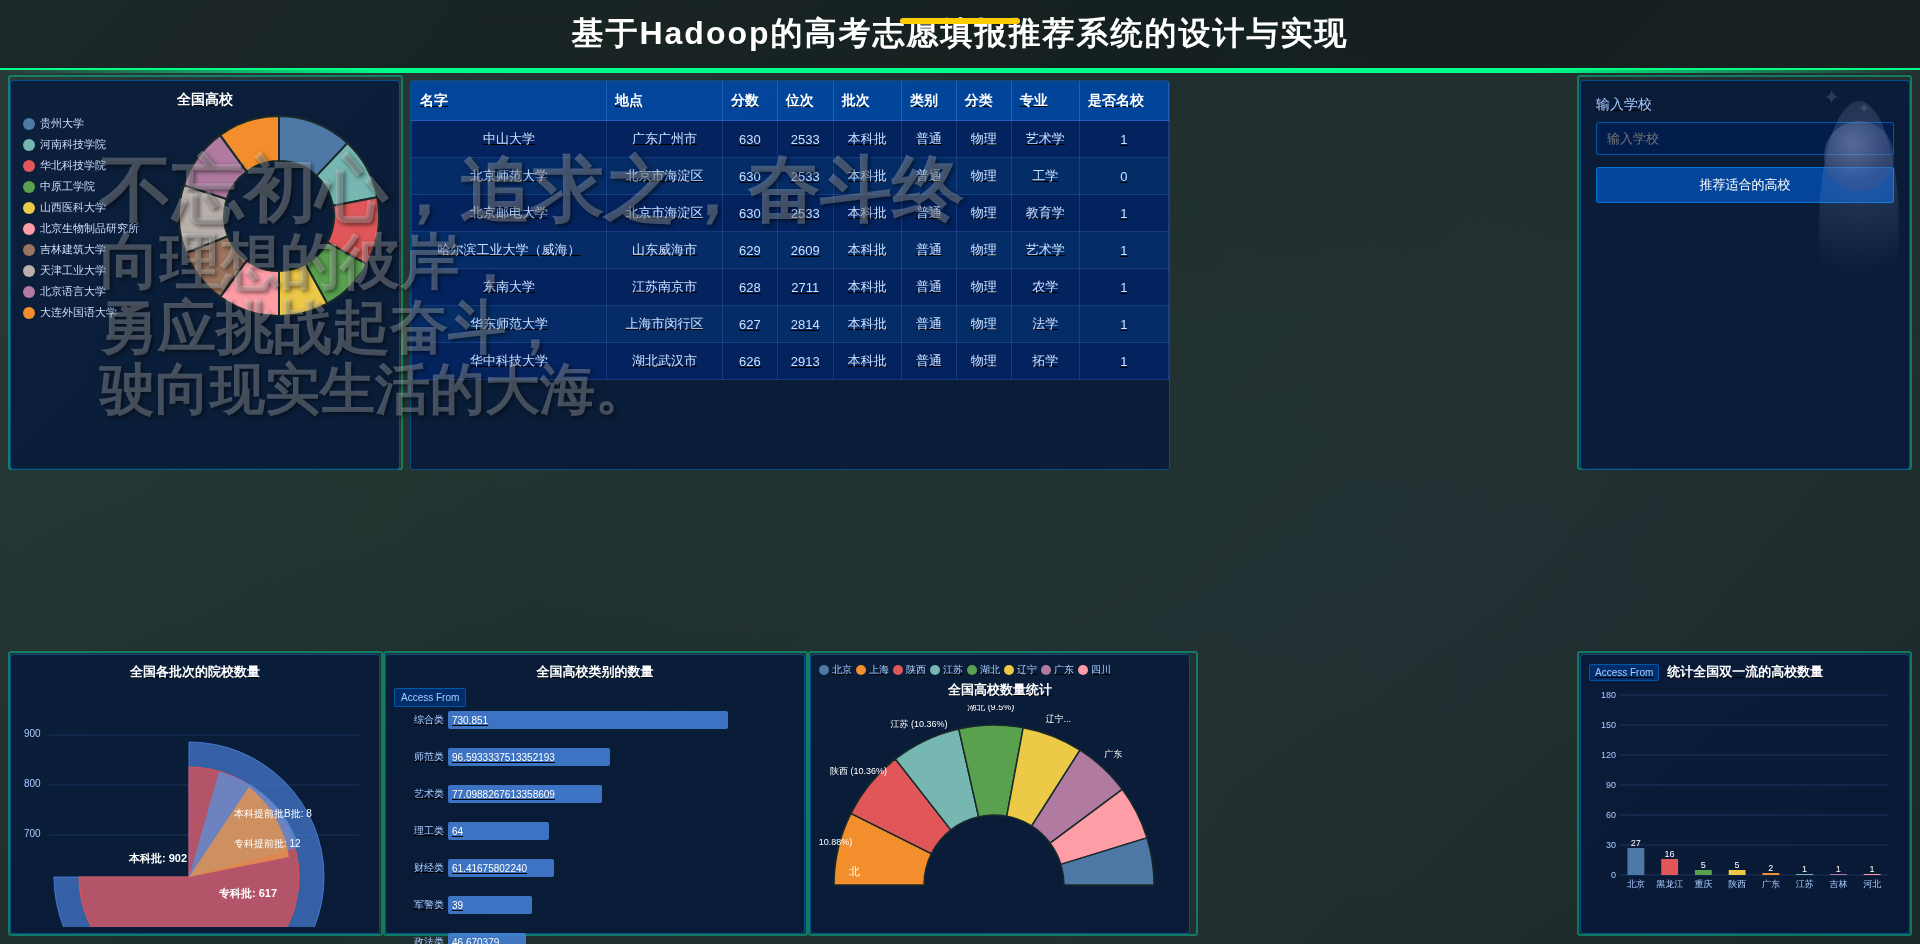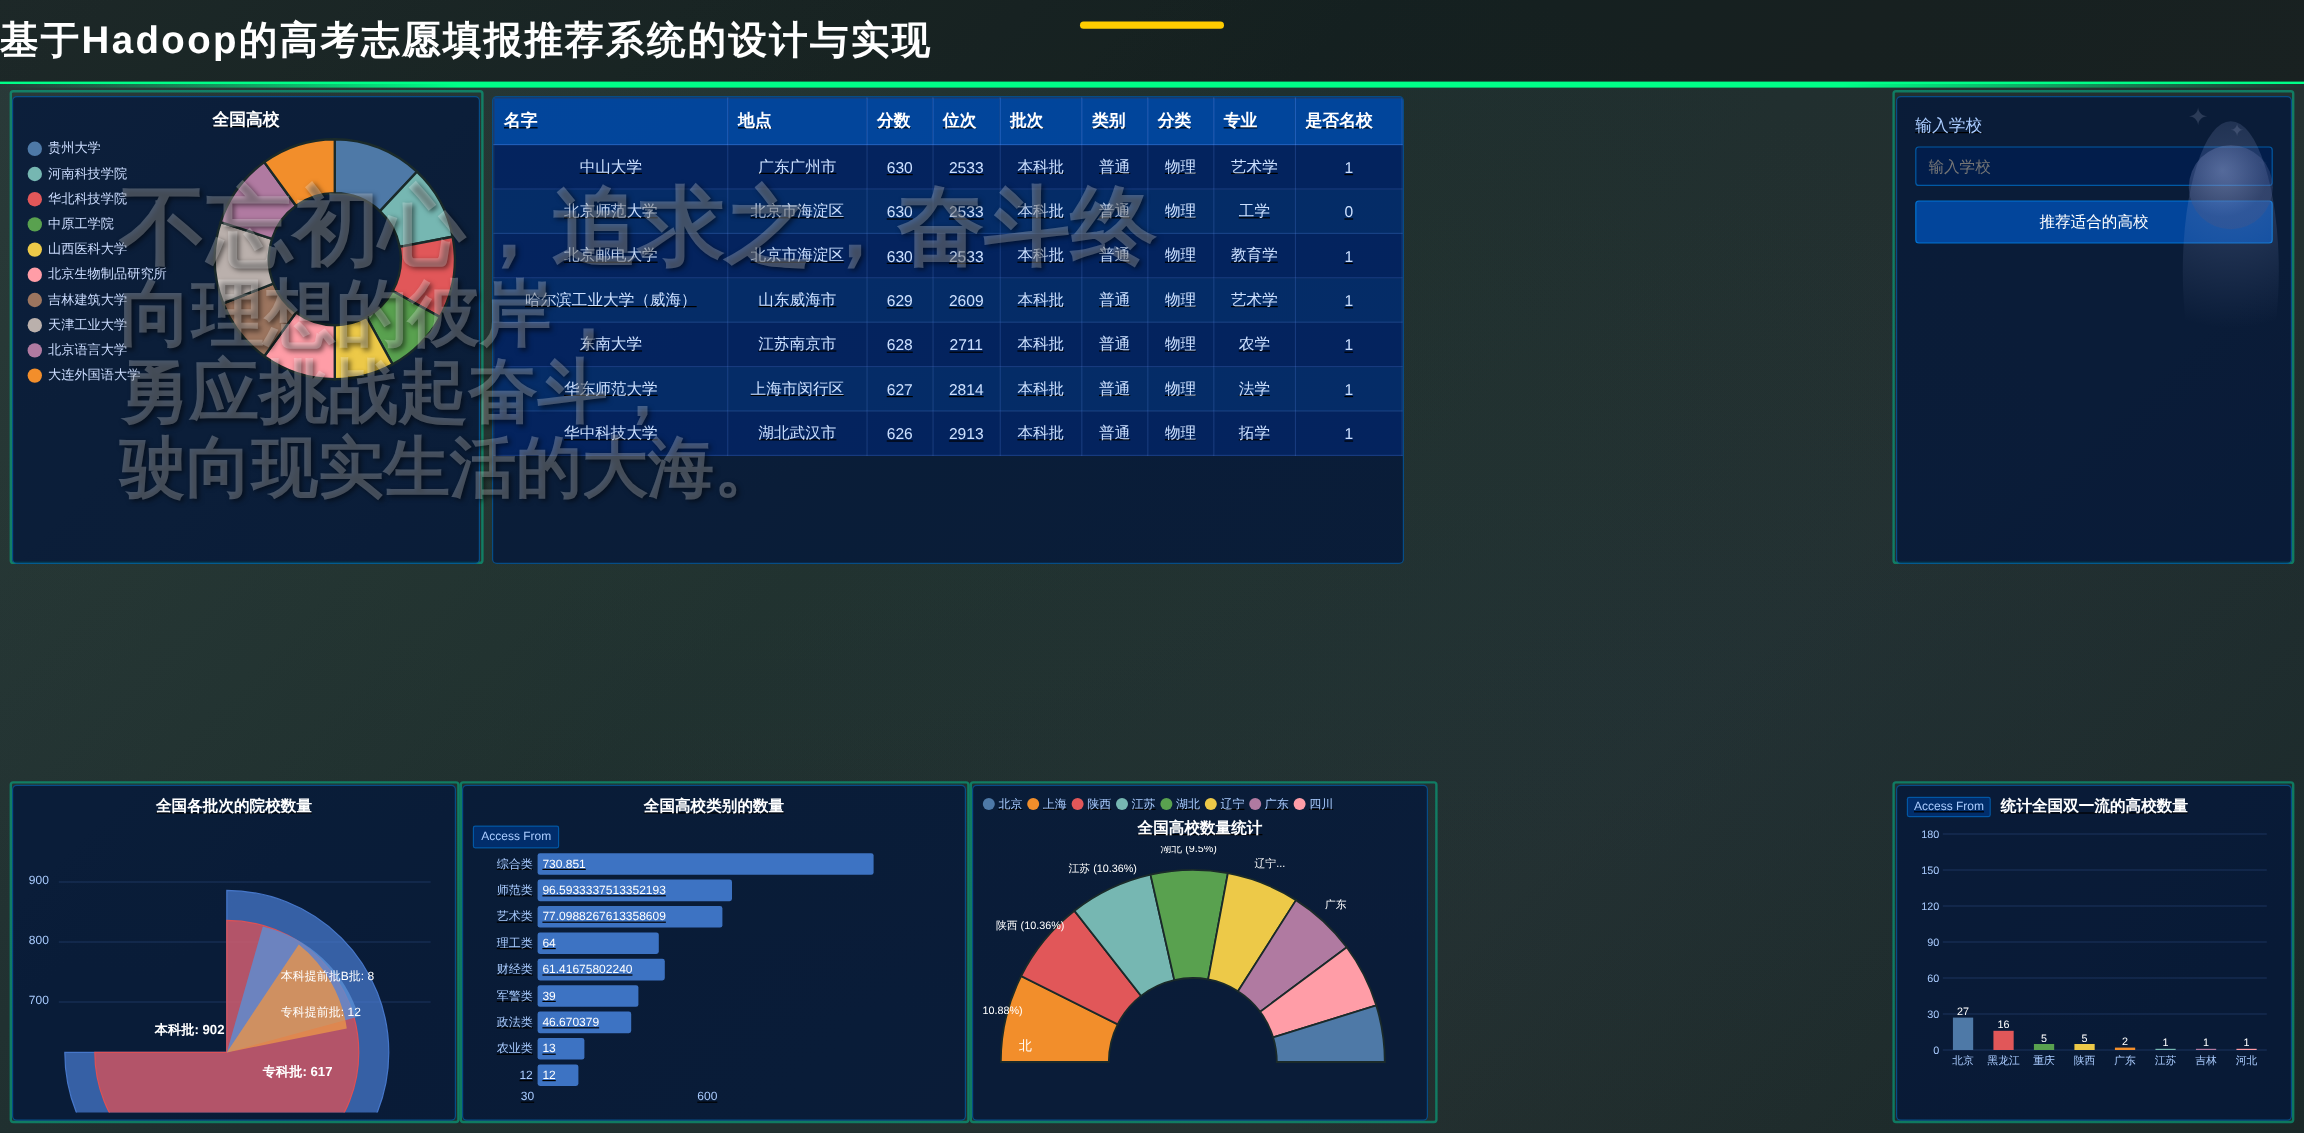--- a/index.html
+++ b/index.html
@@ -27,20 +27,21 @@
     }
     
     .title-bar {
       position: absolute;
       top: 0;
       left: 0;
       right: 0;
       height: 70px;
       display: flex;
       align-items: center;
+      justify-content: center;
       background: rgba(0,0,0,0.3);
       border-bottom: 2px solid #00ff88;
     }
     .title-bar::before, .title-bar::after {
       content: '';
       position: absolute;
       bottom: -4px;
       width: 200px;
       height: 2px;
       background: #00ff88;
@@ -223,21 +224,21 @@
     .panel-subtitle {
       color: #ffffff;
       font-size: 13px;
       font-weight: bold;
       text-align: center;
       margin-bottom: 6px;
     }
     .bar-row {
       display: flex;
       align-items: center;
-      margin-bottom: 4px;
+      margin-bottom: 19px;
       gap: 4px;
     }
     .bar-row-label {
       color: #aaccff;
       font-size: 10px;
       width: 45px;
       text-align: right;
       flex-shrink: 0;
     }
     .bar-fill {

